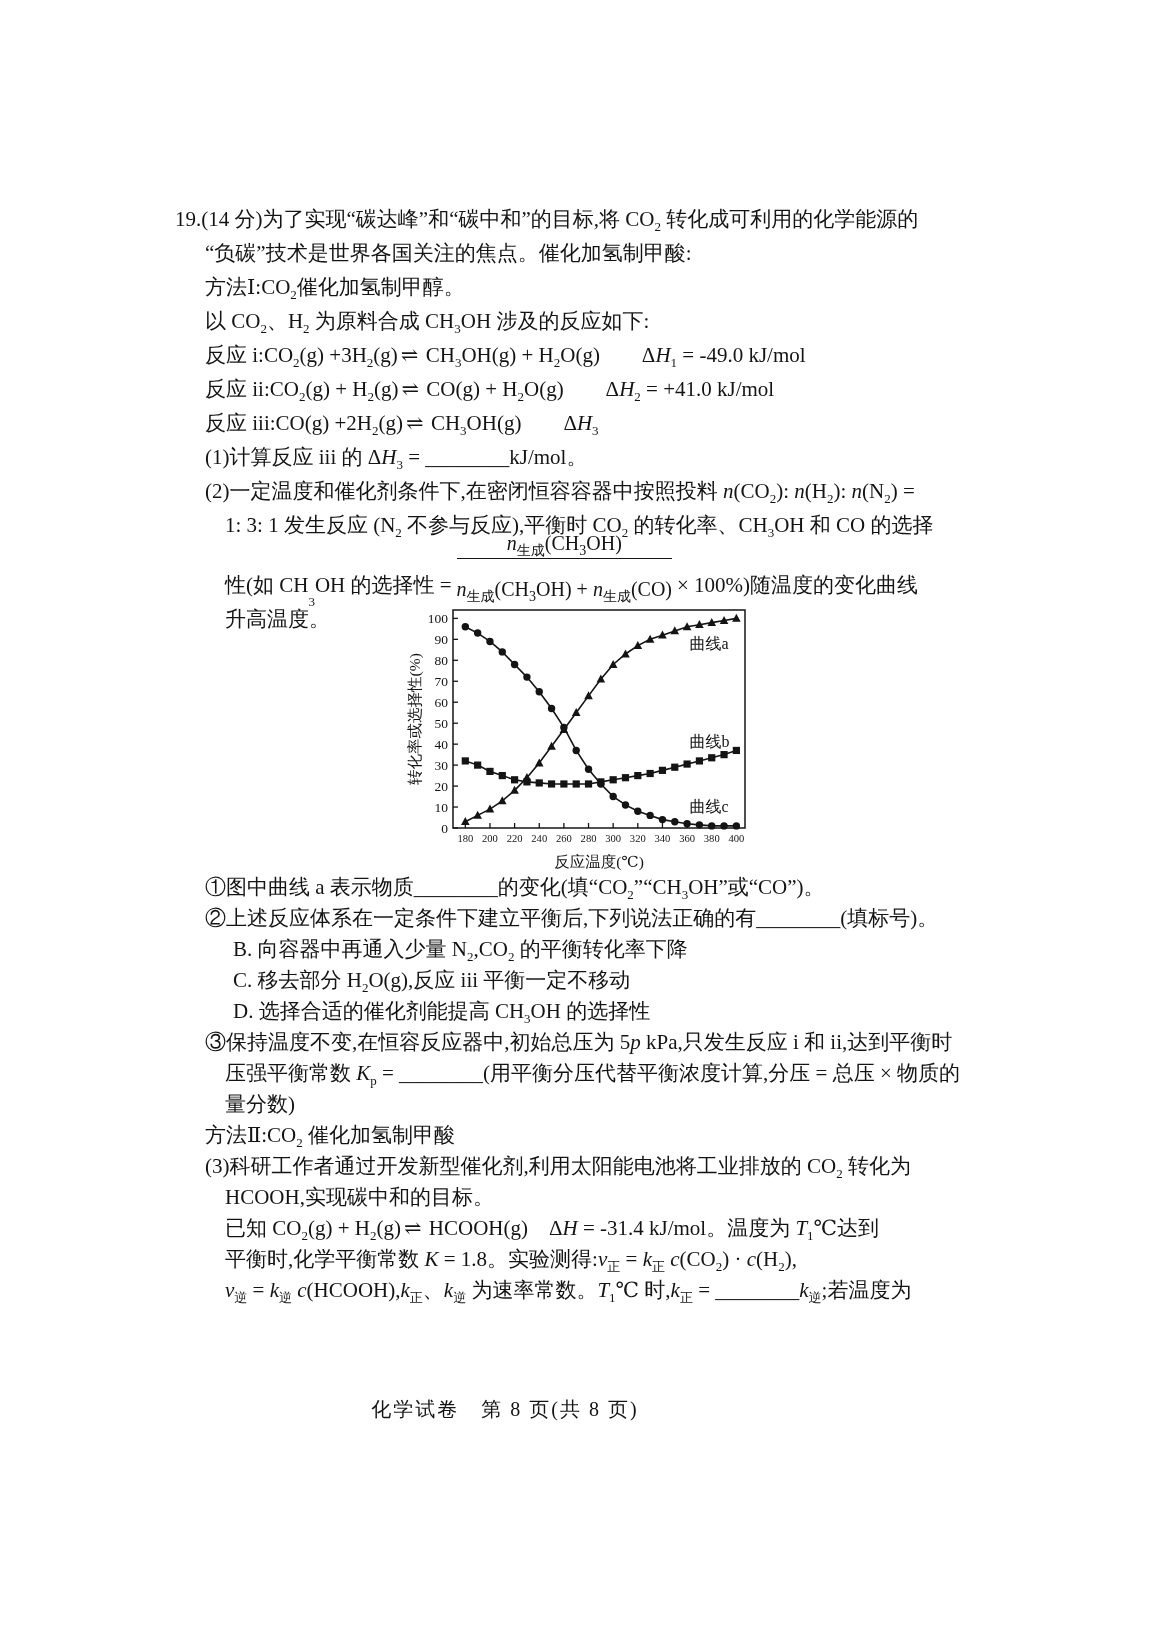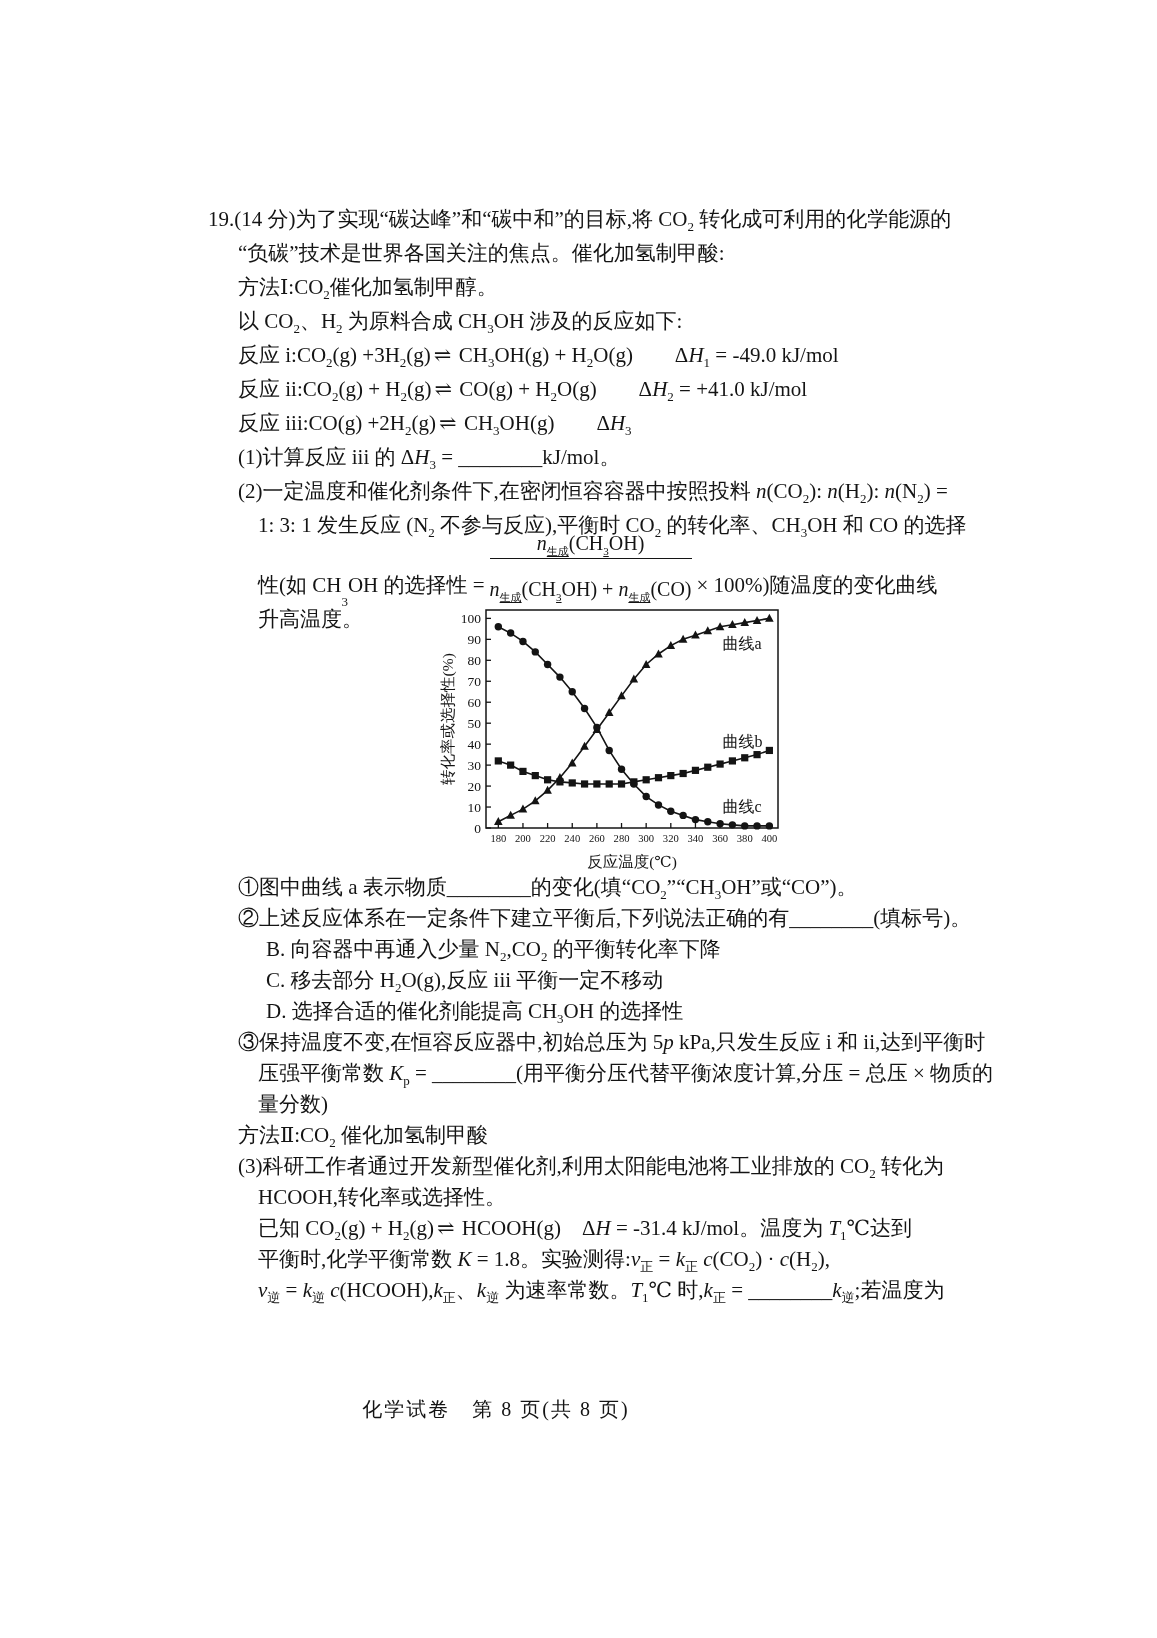--- a/index.html
+++ b/index.html
@@ -1,34 +1,34 @@
 <!DOCTYPE html>
 <html><head>
 <meta charset="utf-8">
 <style>
   html,body{margin:0;padding:0;background:#ffffff;}
   body{width:1157px;height:1638px;font-family:"Liberation Serif","DejaVu Serif",serif;color:#141414;}
   .page{position:relative;width:1157px;height:1638px;background:#fff;overflow:hidden;}
-  .content{position:absolute;left:175px;top:202px;width:800px;margin-left:33px;}
+  .content{position:absolute;left:175px;top:202px;width:800px;}
   .line{font-size:21px;line-height:34px;white-space:nowrap;}
   .line.lower{line-height:31px;}
   .ind0{padding-left:0;}
   .ind1{padding-left:30px;}
   .ind2{padding-left:50px;}
   .ind3{padding-left:58px;}
   sub{font-size:13px;line-height:0;}
   .frline{height:60px;display:flex;align-items:flex-end;}
   .frac{display:inline-block;text-align:center;vertical-align:middle;font-size:20px;margin:0 5px;line-height:1.25;}
   .frac .num{display:block;border-bottom:1.4px solid #141414;padding:0 10px 2px;}
   .frac .den{display:block;padding-top:18px;}
-  .frac sub{font-size:11px;text-decoration:underline;}
+  .frac sub{font-size:14px;}
   .eq{padding:0 3px;letter-spacing:-1px;}
   i{font-style:italic;}
   .chart-wrap{margin:-36px 0 0 232px;height:272px;}
-  .footer{position:absolute;left:0;top:1396px;width:992px;text-align:center;font-size:20px;letter-spacing:2px;}
+  .footer{position:absolute;left:0;top:1396px;width:992px;text-align:center;font-size:20px;letter-spacing:2px;padding-left:9px;}
 </style>
 </head>
 <body>
 
 <div class="page">
   <div class="content">
     <div>
         <div class="line ind0">19.(14 分)为了实现“碳达峰”和“碳中和”的目标,将 CO<sub>2</sub> 转化成可利用的化学能源的</div>
         <div class="line ind1">“负碳”技术是世界各国关注的焦点。催化加氢制甲酸:</div>
         <div class="line ind1">方法Ⅰ:CO<sub>2</sub>催化加氢制甲醇。</div>
@@ -173,20 +173,20 @@
         <div class="line ind1 lower">①图中曲线 a 表示物质________的变化(填“CO<sub>2</sub>”“CH<sub>3</sub>OH”或“CO”)。</div>
         <div class="line ind1 lower">②上述反应体系在一定条件下建立平衡后,下列说法正确的有________(填标号)。</div>
         <div class="line ind3 lower">B. 向容器中再通入少量 N<sub>2</sub>,CO<sub>2</sub> 的平衡转化率下降</div>
         <div class="line ind3 lower">C. 移去部分 H<sub>2</sub>O(g),反应 iii 平衡一定不移动</div>
         <div class="line ind3 lower">D. 选择合适的催化剂能提高 CH<sub>3</sub>OH 的选择性</div>
         <div class="line ind1 lower">③保持温度不变,在恒容反应器中,初始总压为 5<i>p</i> kPa,只发生反应 i 和 ii,达到平衡时</div>
         <div class="line ind2 lower">压强平衡常数 <i>K</i><sub>p</sub> = ________(用平衡分压代替平衡浓度计算,分压 = 总压 × 物质的</div>
         <div class="line ind2 lower">量分数)</div>
         <div class="line ind1 lower">方法Ⅱ:CO<sub>2</sub> 催化加氢制甲酸</div>
         <div class="line ind1 lower">(3)科研工作者通过开发新型催化剂,利用太阳能电池将工业排放的 CO<sub>2</sub> 转化为</div>
-        <div class="line ind2 lower">HCOOH,转化率或选择性。</div>
+        <div class="line ind2 lower">HCOOH,实现碳中和的目标。</div>
         <div class="line ind2 lower">已知 CO<sub>2</sub>(g) + H<sub>2</sub>(g)<span class="eq">⇌</span> HCOOH(g) Δ<i>H</i> = -31.4 kJ/mol。温度为 <i>T</i><sub>1</sub>℃达到</div>
         <div class="line ind2 lower">平衡时,化学平衡常数 <i>K</i> = 1.8。实验测得:<i>v</i><sub>正</sub> = <i>k</i><sub>正</sub> <i>c</i>(CO<sub>2</sub>) · <i>c</i>(H<sub>2</sub>),</div>
         <div class="line ind2 lower"><i>v</i><sub>逆</sub> = <i>k</i><sub>逆</sub> <i>c</i>(HCOOH),<i>k</i><sub>正</sub>、<i>k</i><sub>逆</sub> 为速率常数。<i>T</i><sub>1</sub>℃ 时,<i>k</i><sub>正</sub> = ________<i>k</i><sub>逆</sub>;若温度为</div>
       </div>
   </div>
   <div class="footer">化学试卷　第 8 页(共 8 页)</div>
 </div>
 
 </body></html>

